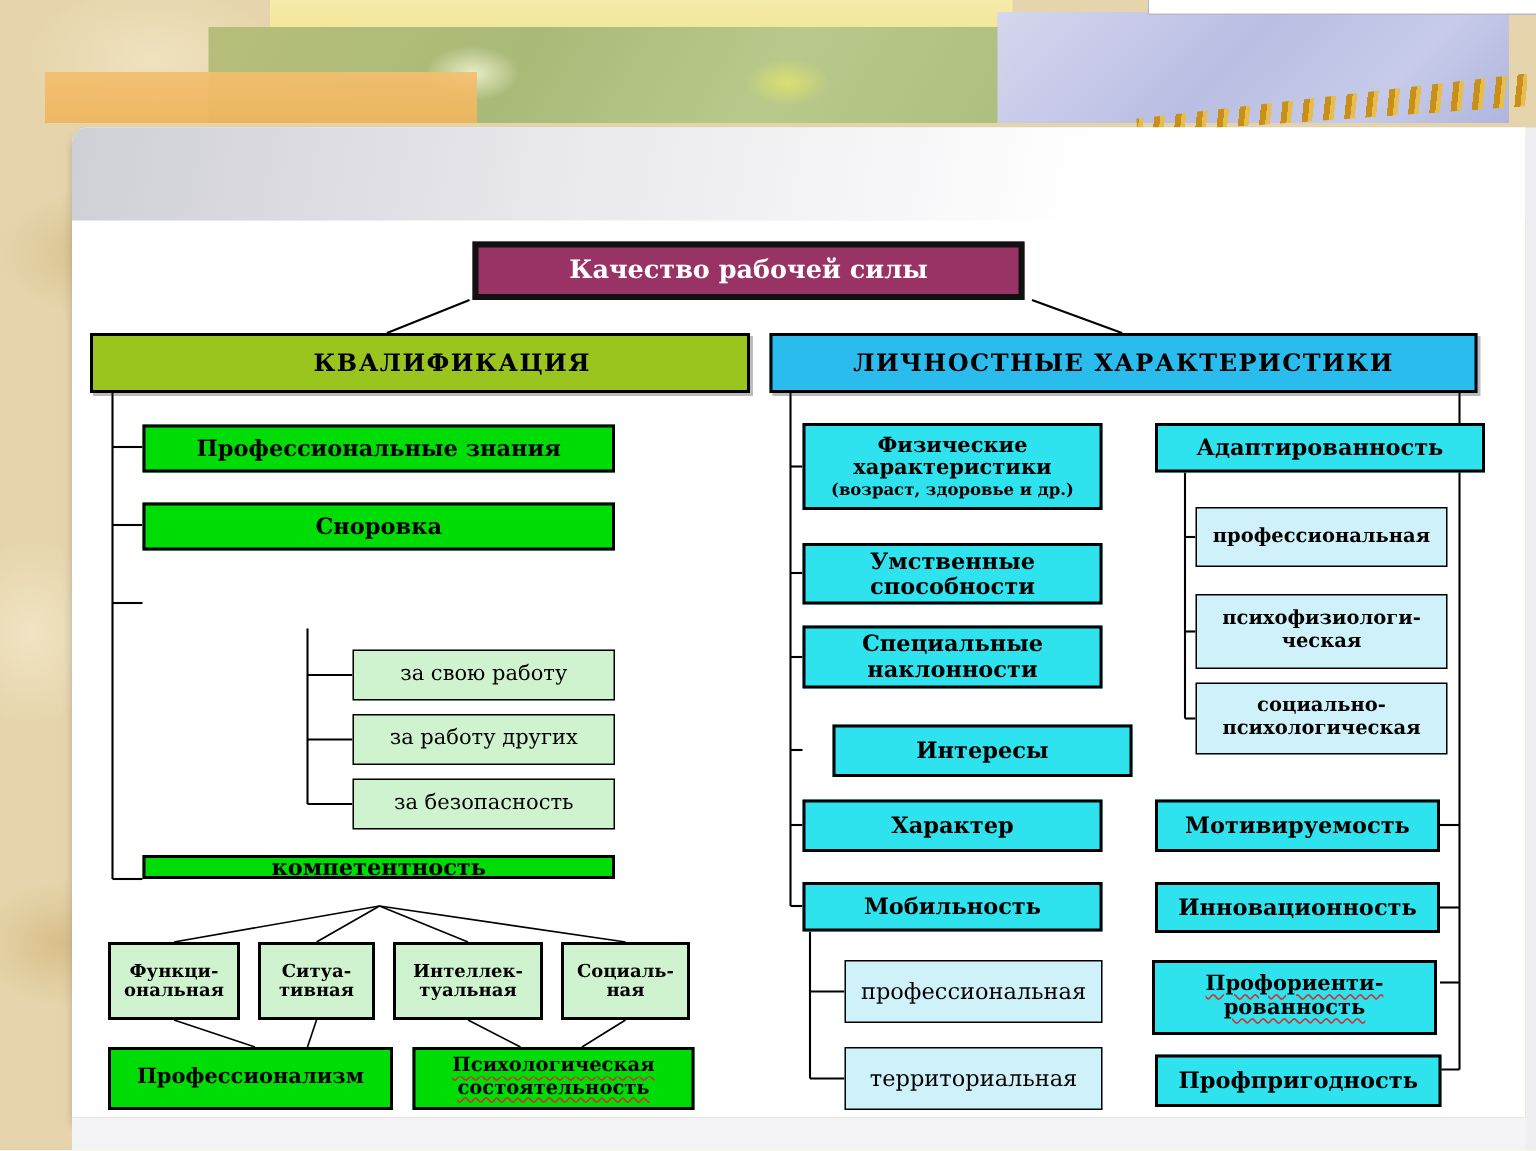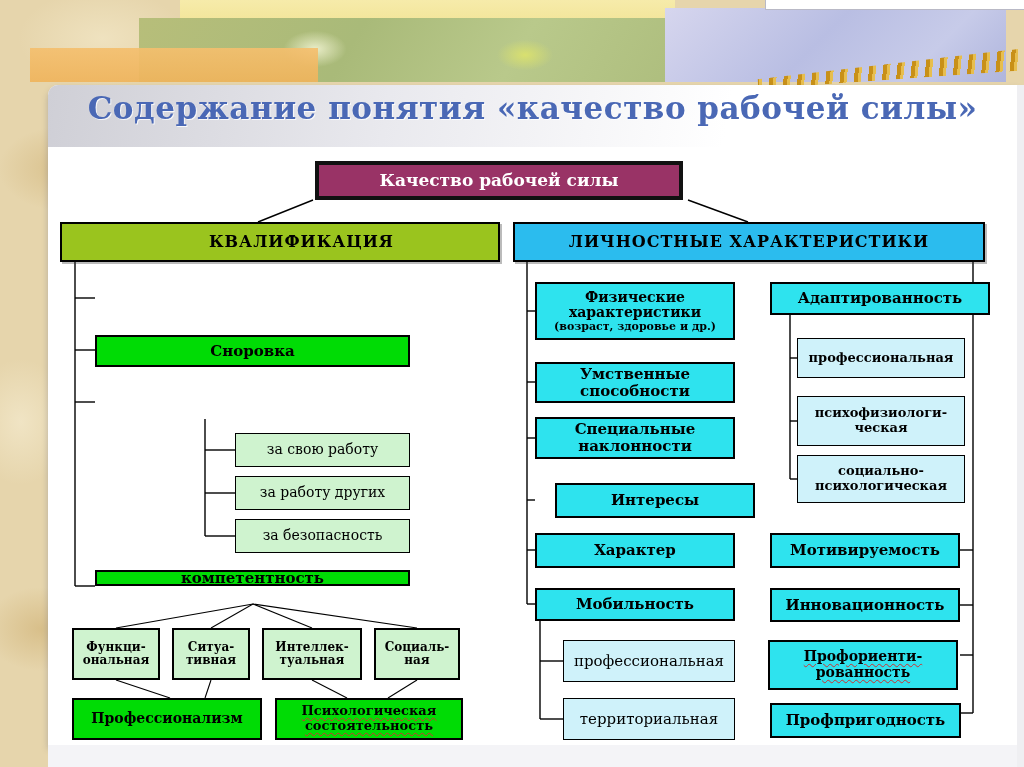--- a/index.html
+++ b/index.html
@@ -76,21 +76,20 @@
   <div class="deco deco-purple"></div>
   <div class="deco deco-orange"></div>
   <div class="deco deco-wheat"></div>
   <div class="deco deco-corner"></div>
 
   <div class="panel"></div>
   <div class="panel-top-sheen"></div>
   <div class="below-strip"></div>
   <div class="right-strip"></div>
 
-  <div class="title">Содержание понятия «качество рабочей силы»</div>
 
   <svg class="connectors" width="1024" height="767" viewBox="0 0 1024 767">
     <g stroke="#000" stroke-width="1.4" fill="none">
 
       <path d="M313 200 L258 222"></path>
       <path d="M688 200 L748 222"></path>
 
       <path d="M75 262 V586"></path>
       <path d="M75 298 H95"></path>
         <path d="M75 350 H95"></path>
@@ -137,20 +136,21 @@
       <path d="M960 655 H973"></path>
         <path d="M960 713 H973"></path>
     </g>
   </svg>
 
   <div class="box root" style="left:315px;top:161px;width:368px;height:39px;">Качество рабочей силы</div>
 
   <div class="box hdr hdr-q" style="left:60px;top:222px;width:440px;height:40px;padding-left:43px;">КВАЛИФИКАЦИЯ</div>
   <div class="box hdr hdr-p" style="left:513px;top:222px;width:472px;height:40px;">ЛИЧНОСТНЫЕ ХАРАКТЕРИСТИКИ</div>
 
+  <div class="box green" style="left:95px;top:283px;width:315px;height:32px;">Профессиональные знания</div>
   <div class="box green" style="left:95px;top:335px;width:315px;height:32px;">Сноровка</div>
 
   <div class="box lgreen" style="left:235px;top:433px;width:175px;height:34px;">за свою работу</div>
   <div class="box lgreen" style="left:235px;top:476px;width:175px;height:34px;">за работу других</div>
   <div class="box lgreen" style="left:235px;top:519px;width:175px;height:34px;">за безопасность</div>
 
   <div class="box green" style="left:95px;top:570px;width:315px;height:16px;">компетентность</div>
 
   <div class="box lgreen-sm" style="left:72px;top:628px;width:88px;height:52px;">Функци-
 ональная</div>

